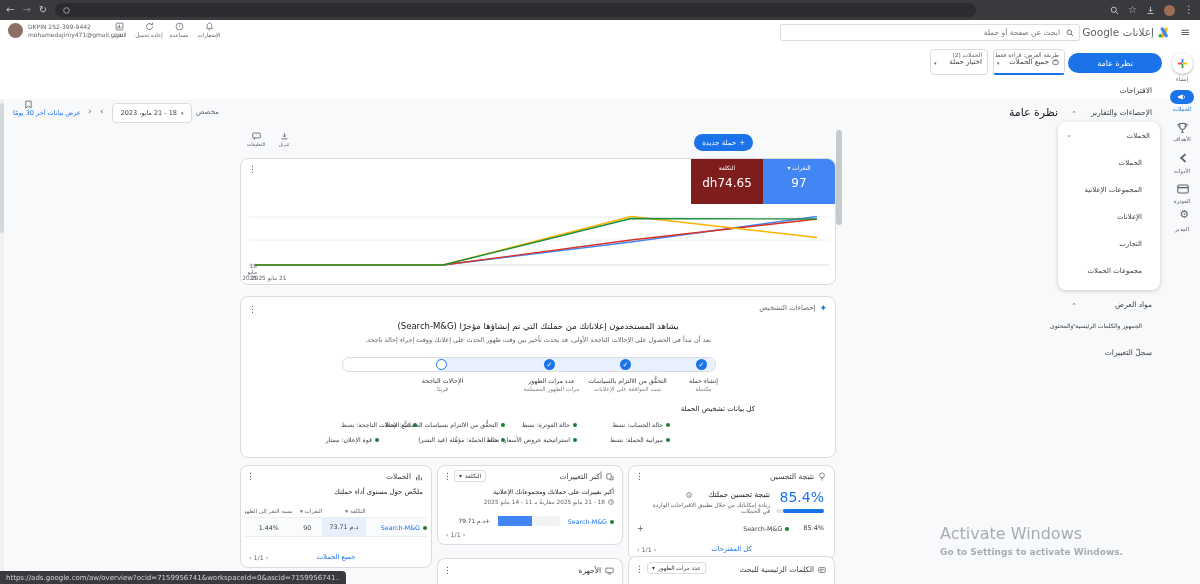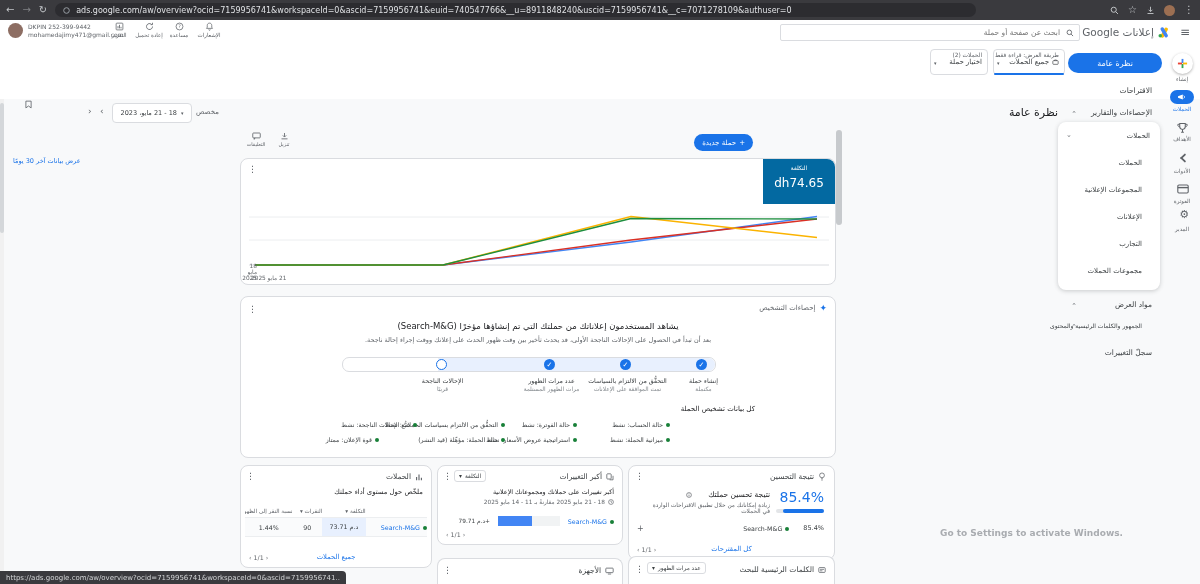--- a/index.html
+++ b/index.html
@@ -44,21 +44,21 @@
   .fl-label{position:absolute;right:140px;top:7px;font-size:7px;color:#5f6368;}
   .chip{position:absolute;top:3px;height:13px;border:1px solid #dadce0;border-radius:8px;background:#fff;
         font-size:6.2px;color:#3c4043;display:flex;align-items:center;padding:0 7px;white-space:nowrap;}
   
   .content-bg{position:absolute;left:0;top:99px;width:1200px;height:485px;background:#f8f9fa;}
   .page-title{position:absolute;right:142px;top:106px;font-size:11px;color:#202124;}
   .datebox{position:absolute;left:112px;top:103px;width:80px;height:20px;border:1px solid #dadce0;border-radius:4px;
            background:#fff;display:flex;align-items:center;justify-content:center;gap:4px;font-size:6.5px;color:#3c4043;box-sizing:border-box;}
   .chev-sm{font-size:9px;color:#5f6368;}
   .custom-lbl{position:absolute;left:196px;top:108px;font-size:7px;color:#5f6368;}
-  .last30{position:absolute;left:13px;top:109px;font-size:6.5px;color:#1a73e8;margin-top:48px;}
+  .last30{position:absolute;left:13px;top:109px;font-size:6.5px;color:#1a73e8;}
   
   .ov-pill{position:absolute;right:38px;top:53px;width:94px;height:20px;background:#1a73e8;color:#fff;
            border-radius:10px;font-size:8px;display:flex;align-items:center;justify-content:center;}
   .navitem{position:absolute;right:48px;font-size:7.5px;color:#3c4043;white-space:nowrap;}
   .nav-chev{position:absolute;font-size:7px;color:#5f6368;display:inline-block;transform:rotate(90deg);}
   .nav-chev.up{transform:rotate(-90deg);}
   .navcard{position:absolute;right:40px;top:122px;width:102px;height:168px;background:#fff;border-radius:8px;
            box-shadow:0 1px 4px rgba(60,64,67,.25);}
   .navcard .row{height:27px;display:flex;align-items:center;padding-right:10px;font-size:7px;color:#3c4043;position:relative;}
   .navcard .row.sub{padding-right:18px;}
@@ -122,21 +122,20 @@
 <div class="stage">
 
   <div class="chrome">
     <span class="navbtn">←</span>
     <span class="navbtn" style="opacity:.5">→</span>
     <span class="navbtn">↻</span>
     <div class="urlbar">
       <svg width="7" height="7" viewBox="0 0 10 10">
           <circle cx="5" cy="5" r="4" fill="none" stroke="#9aa0a6" stroke-width="1.4"></circle>
         </svg>
-      <span class="url">ads.google.com/aw/overview?ocid=7159956741&amp;workspaceId=0&amp;ascid=7159956741&amp;euid=740547766&amp;__u=8911848240&amp;uscid=7159956741&amp;__c=7071278109&amp;authuser=0</span>
     </div>
     <div class="chrome-right">
       <svg width="9" height="9" viewBox="0 0 12 12">
           <circle cx="5" cy="5" r="3.4" fill="none" stroke="#c3c6c9" stroke-width="1.3"></circle>
           <line x1="7.6" y1="7.6" x2="10.6" y2="10.6" stroke="#c3c6c9" stroke-width="1.3"></line>
         </svg>
       <span class="navbtn">☆</span>
       <svg width="9" height="9" viewBox="0 0 12 12">
           <path d="M6 1v6M3.5 5 6 7.5 8.5 5" stroke="#c3c6c9" stroke-width="1.2" fill="none"></path>
           <path d="M2 10h8" stroke="#c3c6c9" stroke-width="1.2"></path>
@@ -322,21 +321,28 @@
     <svg width="9" height="8" viewBox="0 0 12 10">
         <path d="M6 1v5M3.8 4.2 6 6.4l2.2-2.2" fill="none" stroke="#5f6368" stroke-width="1.1"></path>
         <path d="M2 8.8h8" stroke="#5f6368" stroke-width="1.1"></path>
       </svg>
     <span class="lbl">تنزيل</span>
   </div>
 
   <div class="card" style="left:240px;top:158px;width:596px;height:127px;">
     <span class="kebab" style="left:7px;top:6px;">⋮</span>
     <div style="position:absolute;right:0;top:0;display:flex;flex-direction:row;">
-      <div class="metric" style="position: relative; background: #0369a1; color: rgb(255, 255, 255);">
+      <div class="metric" style="position: relative; background: rgb(66, 133, 244); color: rgb(255, 255, 255);">
+        <div class="ml">
+            <span>النقرات</span>
+            <span>▾</span>
+          </div>
+        <div class="mv">97</div>
+      </div>
+      <div class="metric" style="position: relative; background: #7f1d1d; color: rgb(255, 255, 255);">
         <div class="ml">
             <span>التكلفة</span>
         </div>
         <div class="mv">dh74.65</div>
       </div>
     </div>
     <div style="position:absolute;left:8px;top:50px;width:580px;height:62px;direction:ltr;">
       <svg id="chartsvg" width="580" height="62" viewBox="0 0 580 62">
         <line x1="0" y1="8" x2="580" y2="8" stroke="#eceef0" stroke-width="1"></line>
         <line x1="0" y1="31" x2="580" y2="31" stroke="#eceef0" stroke-width="1"></line>
@@ -514,20 +520,21 @@
   </div>
 
   <div class="scroll-main">
       <div class="thumb"></div>
     </div>
   <div class="scroll-edge">
       <div class="thumb"></div>
     </div>
 
   <div class="watermark">
+    <div class="w1">Activate Windows</div>
     <div class="w2">Go to Settings to activate Windows.</div>
   </div>
 
   <div class="statusbar">
     <span>https://ads.google.com/aw/overview?ocid=7159956741&amp;workspaceId=0&amp;ascid=7159956741...</span>
   </div>
 
 </div>
 
 </body></html>

